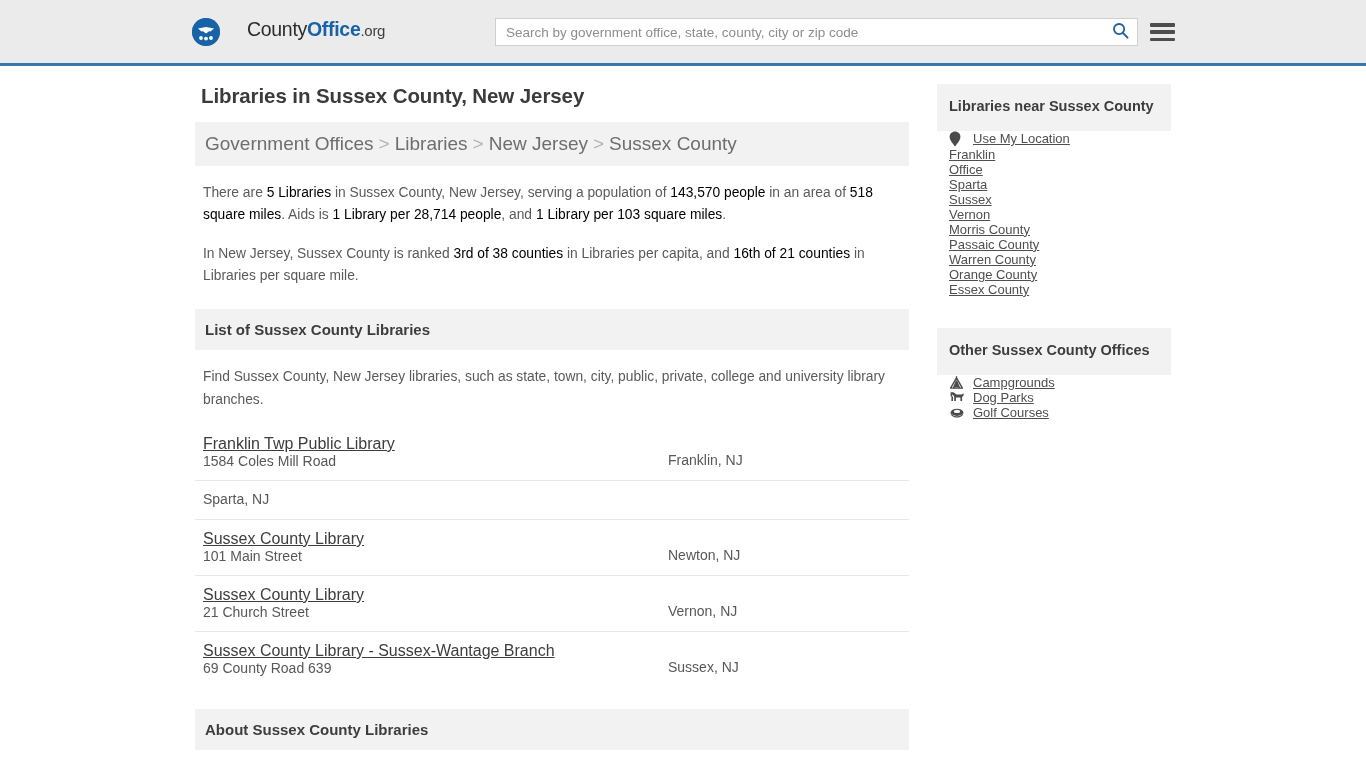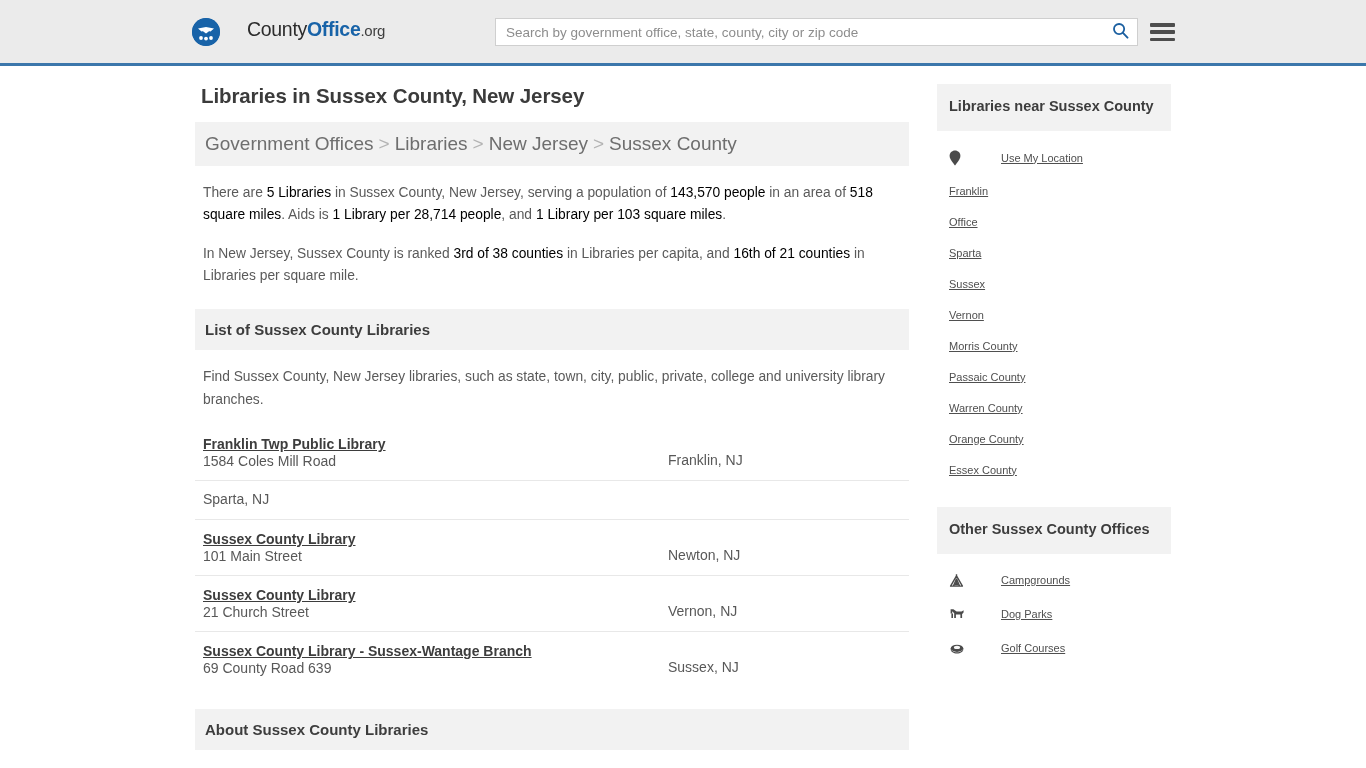--- a/index.html
+++ b/index.html
@@ -163,22 +163,22 @@
   .listing-row {
     display: flex;
     align-items: flex-start;
     padding: 10px 8px 11px 8px;
     border-bottom: 1px solid #e8e8e8;
   }
   .listing-row:last-child { border-bottom: none; }
   .listing-left { width: 465px; flex: none; }
   .listing-name {
     display: inline-block;
-    font-size: 14px;
-    font-weight: bold;
+    font-size: 16px;
+    font-weight: normal;
     color: #3d3d3d;
     text-decoration: underline;
     cursor: pointer;
   }
   .listing-addr {
     font-size: 14px;
     color: #585858;
   }
   .listing-city {
     font-size: 14px;
@@ -193,25 +193,23 @@
     padding: 12px 12px 13px 12px;
     font-size: 14.5px;
     font-weight: bold;
     color: #3d3d3d;
     line-height: 1.5;
   }
   .side-links { padding: 0 12px; }
   .side-link {
     display: flex;
     align-items: center;
-    margin-top: 19px;
-    font-size: 11px;
+    font-size: 13px;
     color: #4f4f4f;
     cursor: pointer;
-    gap: 28px;
   }
   .side-link .lbl { text-decoration: underline; }
   .side-link .ico {
     width: 17px; flex: none;
     display: inline-flex; align-items: center; justify-content: flex-start;
     margin-right: 7px;
   }
   .side-panel-head.second { margin-top: 31px; }
 </style>
 </head>

